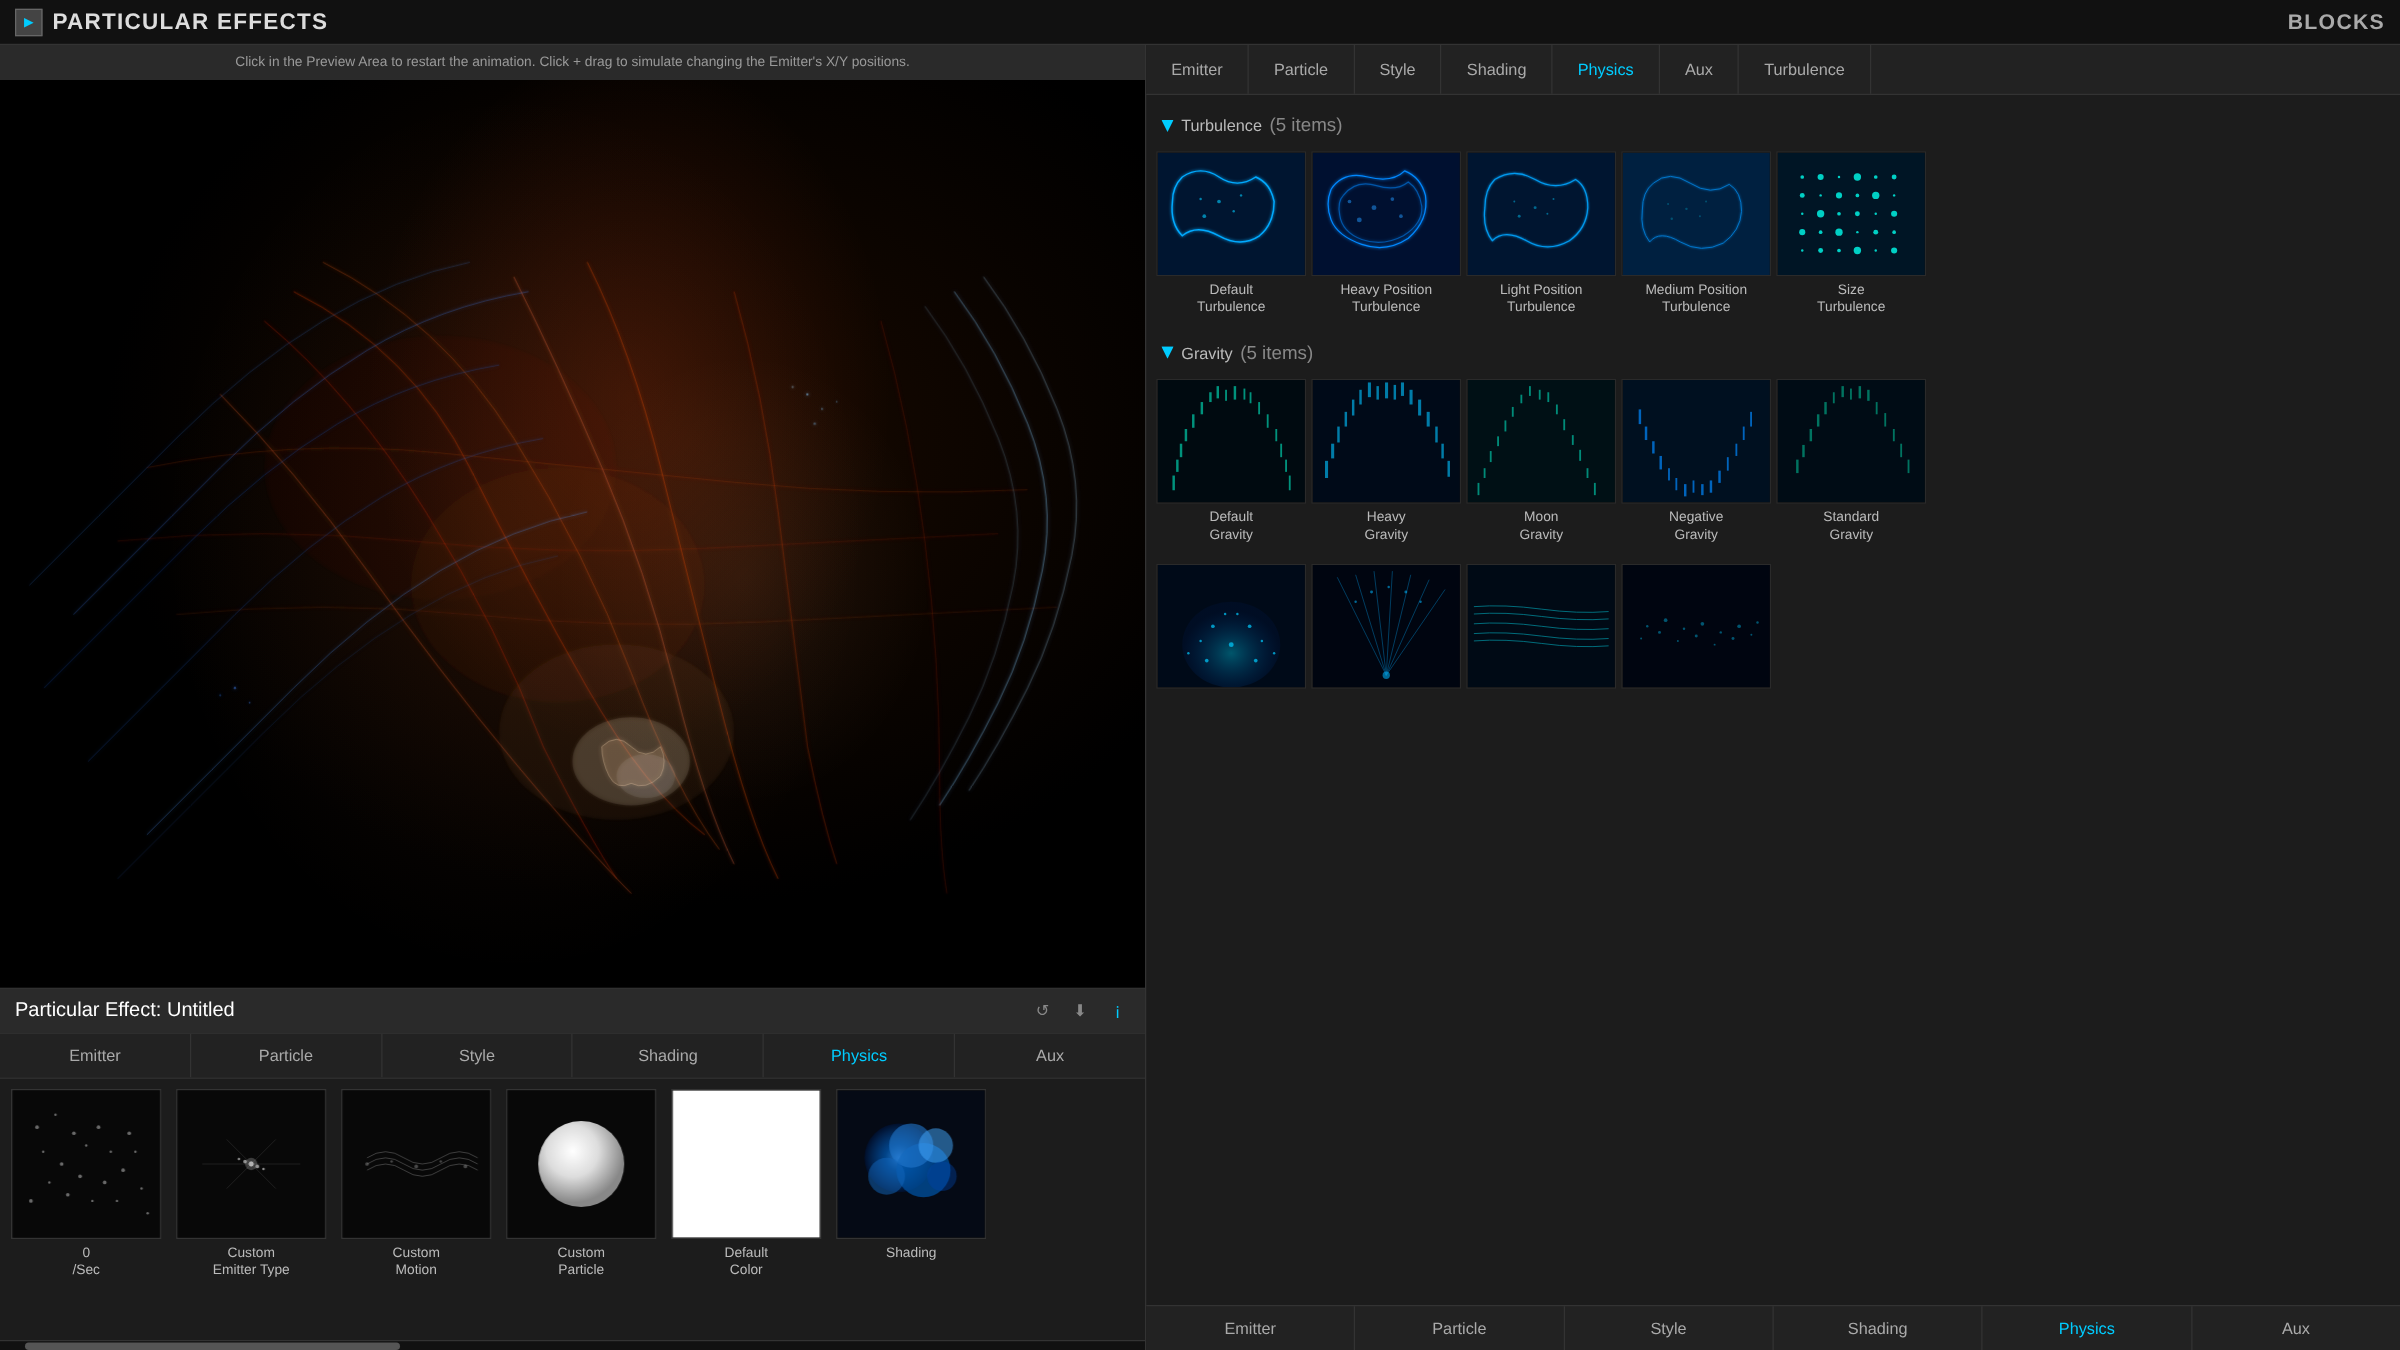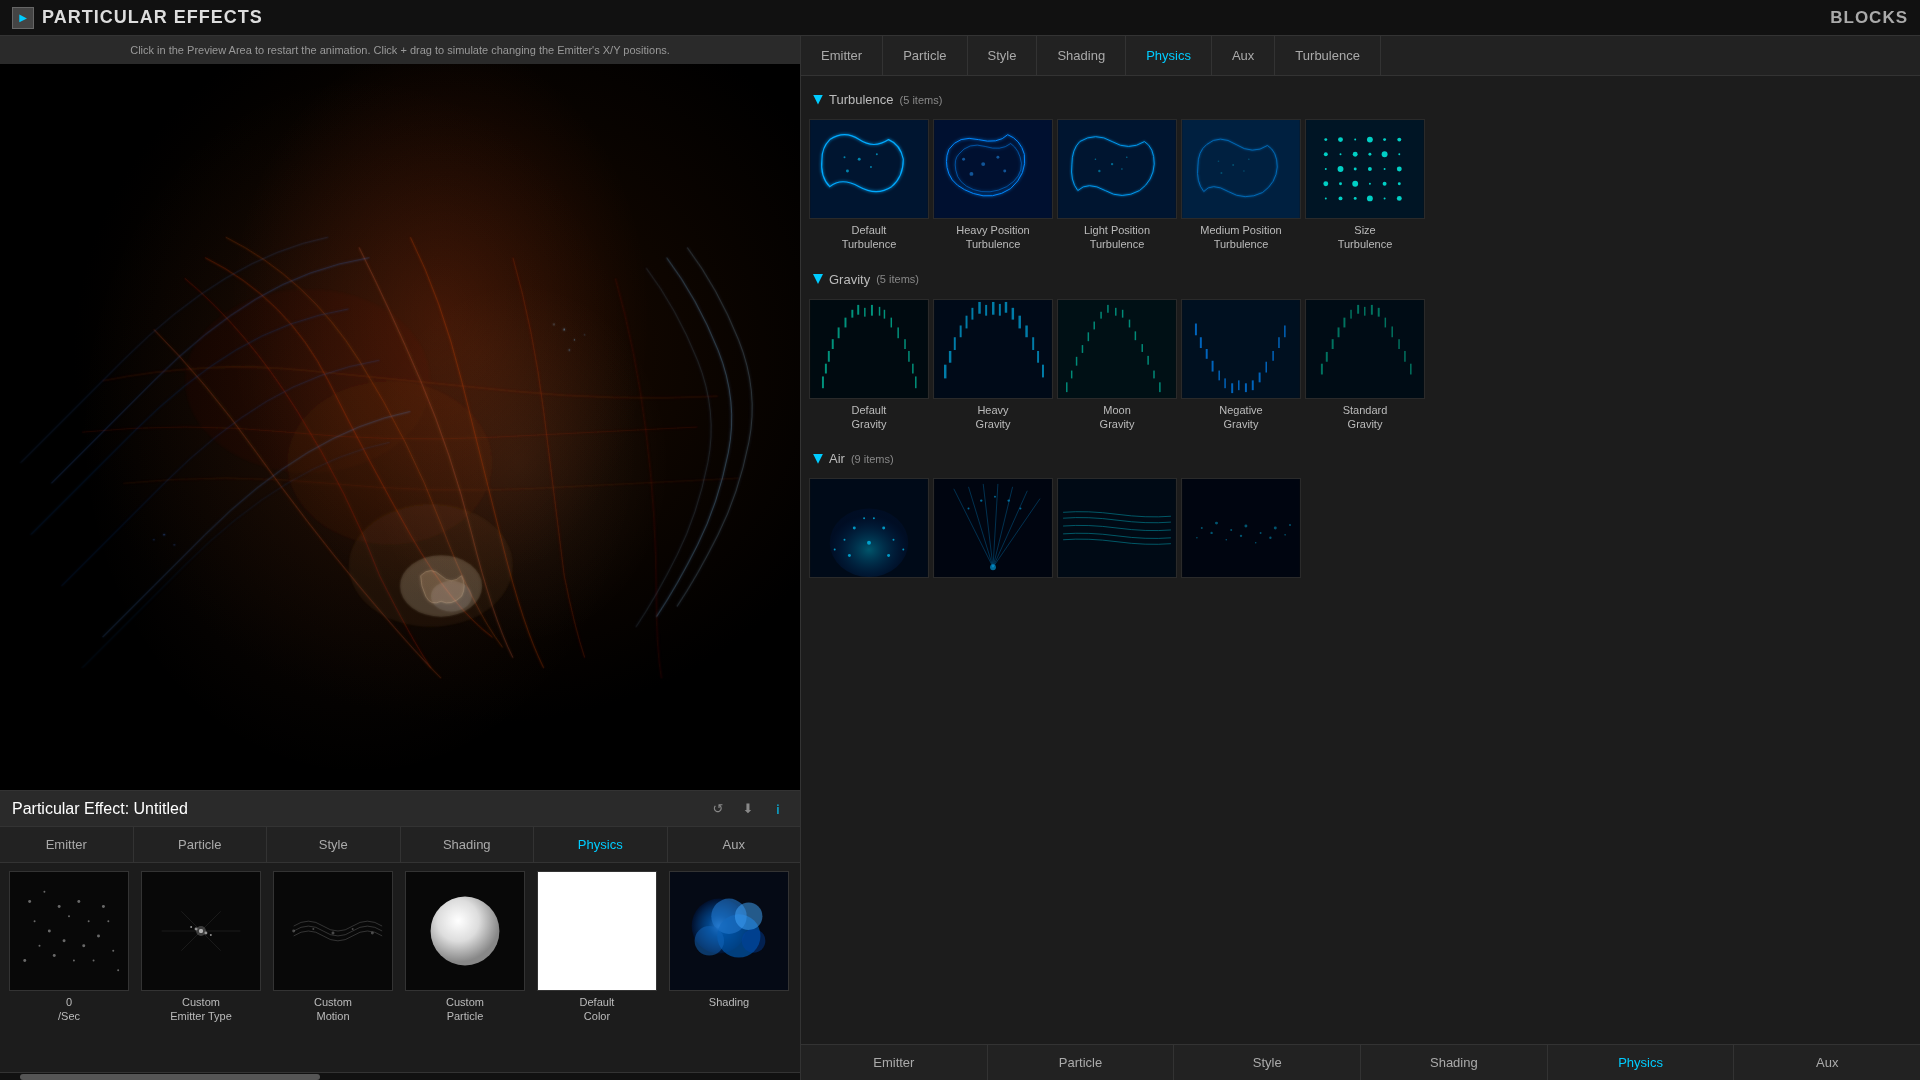--- a/index.html
+++ b/index.html
@@ -58,21 +58,21 @@
 
     
     .main-content {
       display: flex;
       flex: 1;
       overflow: hidden;
     }
 
     
     .left-panel {
-      width: 800px;
+      width: 916px;
       display: flex;
       flex-direction: column;
       background: #1a1a1a;
       flex-shrink: 0;
     }
 
     .hint-bar {
       background: #2a2a2a;
       text-align: center;
       padding: 8px;
@@ -257,21 +257,21 @@
     .section-toggle {
       width: 10px;
       height: 10px;
       background: #0cf;
       clip-path: polygon(0 0, 100% 0, 50% 100%);
       flex-shrink: 0;
       cursor: pointer;
     }
     .section-count {
       color: #888;
-      font-size: 11px;
+      font-size: 15px;
     }
 
     .presets-grid {
       display: flex;
       gap: 4px;
       padding: 4px 0 12px;
       flex-wrap: nowrap;
     }
 
     .grid-item {
@@ -910,25 +910,20 @@
                   <rect x="15" y="65" width="2" height="11"></rect>
                 <rect x="106" y="65" width="1.5" height="11"></rect>
               </g>
             </svg>
           </div>
           <div class="grid-label">Standard<br>Gravity</div>
         </div>
 
       </div>
 
-      <div class="section-header">
-        <div class="section-toggle"></div>
-        <span>Air</span>
-        <span class="section-count">(9 items)</span>
-      </div>
 
       <div class="presets-grid">
 
         <div class="grid-item">
           <div class="grid-thumb">
             <svg viewBox="0 0 120 100" style="width:100%;height:100%;" xmlns="http://www.w3.org/2000/svg">
               <rect width="120" height="100" fill="#000a18"></rect>
 
               <defs>
                 <radialGradient id="airGrad1" cx="50%" cy="60%" r="50%">

